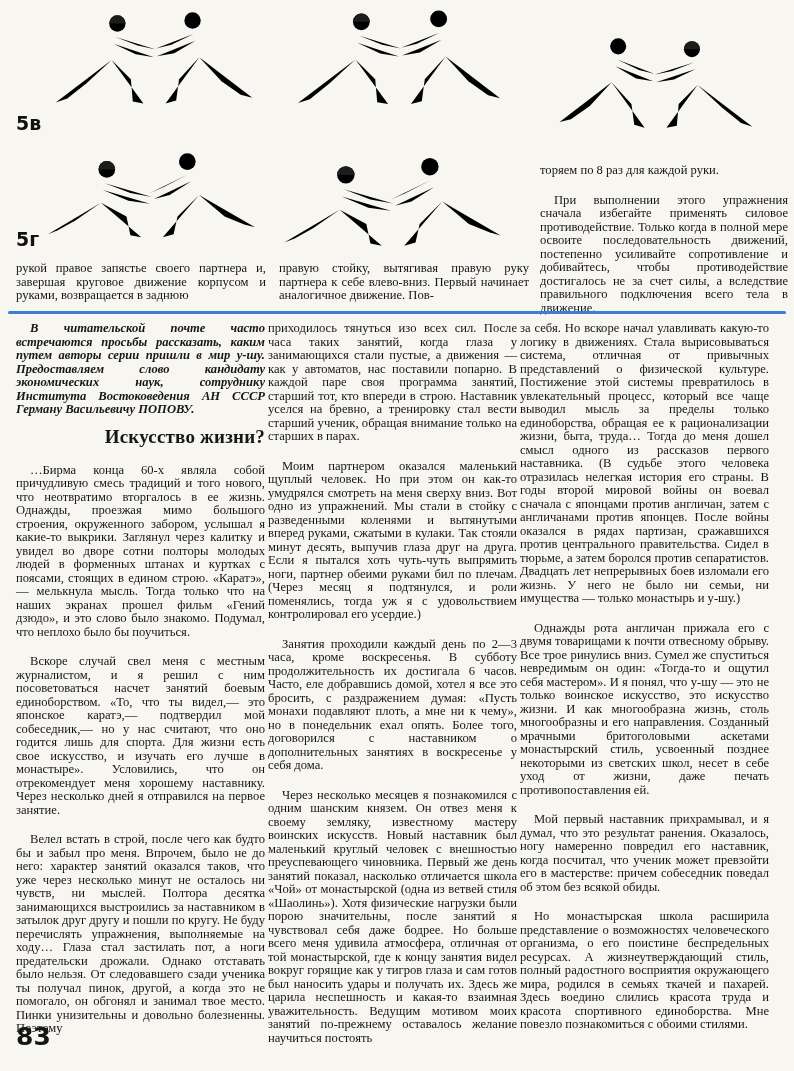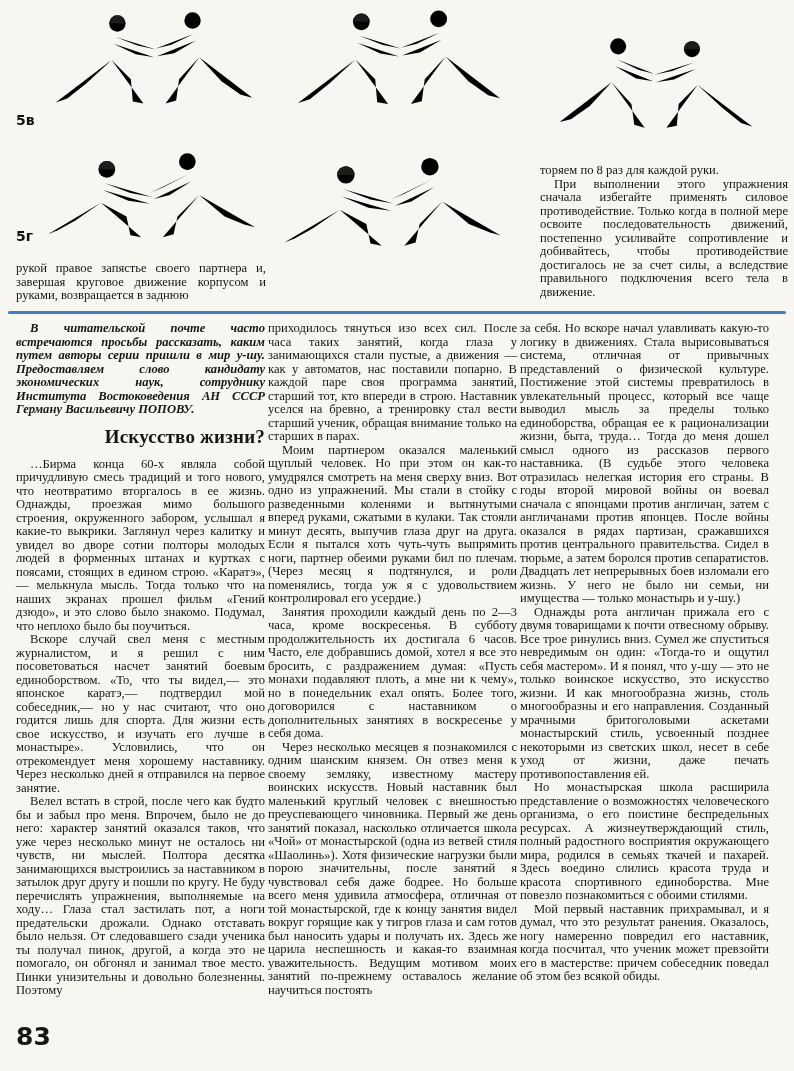--- a/index.html
+++ b/index.html
@@ -5,28 +5,28 @@
   html,body { margin:0; padding:0; background:#9a9a9a; }
   .page {
     position:relative; width:794px; height:1071px; margin:0 auto;
     background:#f7f6f1; color:#161616; overflow:hidden;
     font-family:"Liberation Serif", serif;
   }
   
   svg.illus { position:absolute; }
   .figure-label {
     position:absolute; font-family:"DejaVu Sans", sans-serif;
-    font-weight:bold; font-size:14px; color:#111;
+    font-weight:bold; font-size:19px; color:#111;
   }
   
   .cap { position:absolute; width:250px; }
   .cap p, .bodycol p {
     margin:0; font-size:12.6px; line-height:13.5px; text-align:justify;
   }
-  p.ind { text-indent:14px; }
+  p.ind { text-indent:14px;margin-top:16px; }
   .cap-left  { left:16px;  top:262px; }
   .cap-mid   { left:279px; top:262px; }
   .cap-right { left:540px; top:164px; width:248px; }
   
   .divider {
     position:absolute; left:8px; right:8px; top:311px; height:3px;
     border-radius:2px;
   }
   
   .columns { position:absolute; top:322px; left:16px; display:flex; gap:3px; }
@@ -106,20 +106,23 @@
         <use href="#pairA"></use>
       </g>
   </svg>
 
   <div class="figure-label" style="left:16px; top:112px">5в</div>
   <div class="figure-label" style="left:16px; top:228px">5г</div>
 
   <div class="cap cap-left">
     <p>рукой правое запястье своего партнера и, завершая круговое движение корпусом и руками, возвращается в заднюю</p>
   </div>
+  <div class="cap cap-mid">
+    <p>правую стойку, вытягивая правую руку партнера к себе влево-вниз. Первый начинает аналогичное движение. Пов-</p>
+  </div>
   <div class="cap cap-right">
     <p>торяем по 8 раз для каждой руки.</p>
     <p class="ind">При выполнении этого упражнения сначала избегайте применять силовое противодействие. Только когда в полной мере освоите последовательность движений, постепенно усиливайте сопротивление и добивайтесь, чтобы противодействие достигалось не за счет силы, а вследствие правильного подключения всего тела в движение.</p>
   </div>
 
   <div class="divider" style="background:#3c7fd2"></div>
 
   <div class="columns">
 
     <div class="bodycol">
@@ -133,21 +136,21 @@
     <div class="bodycol">
       <p>приходилось тянуться изо всех сил. После часа таких занятий, когда глаза у занимающихся стали пустые, а движения — как у автоматов, нас поставили попарно. В каждой паре своя программа занятий, старший тот, кто впереди в строю. Наставник уселся на бревно, а тренировку стал вести старший ученик, обращая внимание только на старших в парах.</p>
       <p class="ind">Моим партнером оказался маленький щуплый человек. Но при этом он как-то умудрялся смотреть на меня сверху вниз. Вот одно из упражнений. Мы стали в стойку с разведенными коленями и вытянутыми вперед руками, сжатыми в кулаки. Так стояли минут десять, выпучив глаза друг на друга. Если я пытался хоть чуть-чуть выпрямить ноги, партнер обеими руками бил по плечам. (Через месяц я подтянулся, и роли поменялись, тогда уж я с удовольствием контролировал его усердие.)</p>
       <p class="ind">Занятия проходили каждый день по 2—3 часа, кроме воскресенья. В субботу продолжительность их достигала 6 часов. Часто, еле добравшись домой, хотел я все это бросить, с раздражением думая: «Пусть монахи подавляют плоть, а мне ни к чему», но в понедельник ехал опять. Более того, договорился с наставником о дополнительных занятиях в воскресенье у себя дома.</p>
       <p class="ind">Через несколько месяцев я познакомился с одним шанским князем. Он отвез меня к своему земляку, известному мастеру воинских искусств. Новый наставник был маленький круглый человек с внешностью преуспевающего чиновника. Первый же день занятий показал, насколько отличается школа «Чой» от монастырской (одна из ветвей стиля «Шаолинь»). Хотя физические нагрузки были порою значительны, после занятий я чувствовал себя даже бодрее. Но больше всего меня удивила атмосфера, отличная от той монастырской, где к концу занятия видел вокруг горящие как у тигров глаза и сам готов был наносить удары и получать их. Здесь же царила неспешность и какая-то взаимная уважительность. Ведущим мотивом моих занятий по-прежнему оставалось желание научиться постоять</p>
     </div>
 
     <div class="bodycol">
       <p>за себя. Но вскоре начал улавливать какую-то логику в движениях. Стала вырисовываться система, отличная от привычных представлений о физической культуре. Постижение этой системы превратилось в увлекательный процесс, который все чаще выводил мысль за пределы только единоборства, обращая ее к рационализации жизни, быта, труда… Тогда до меня дошел смысл одного из рассказов первого наставника. (В судьбе этого человека отразилась нелегкая история его страны. В годы второй мировой войны он воевал сначала с японцами против англичан, затем с англичанами против японцев. После войны оказался в рядах партизан, сражавшихся против центрального правительства. Сидел в тюрьме, а затем боролся против сепаратистов. Двадцать лет непрерывных боев изломали его жизнь. У него не было ни семьи, ни имущества — только монастырь и у-шу.)</p>
       <p class="ind">Однажды рота англичан прижала его с двумя товарищами к почти отвесному обрыву. Все трое ринулись вниз. Сумел же спуститься невредимым он один: «Тогда-то и ощутил себя мастером». И я понял, что у-шу — это не только воинское искусство, это искусство жизни. И как многообразна жизнь, столь многообразны и его направления. Созданный мрачными бритоголовыми аскетами монастырский стиль, усвоенный позднее некоторыми из светских школ, несет в себе уход от жизни, даже печать противопоставления ей.</p>
+      <p class="ind">Мой первый наставник прихрамывал, и я думал, что это результат ранения. Оказалось, ногу намеренно повредил его наставник, когда посчитал, что ученик может превзойти его в мастерстве: причем собеседник поведал об этом без всякой обиды.</p>
       <p class="ind">Но монастырская школа расширила представление о возможностях человеческого организма, о его поистине беспредельных ресурсах. А жизнеутверждающий стиль, полный радостного восприятия окружающего мира, родился в семьях ткачей и пахарей. Здесь воедино слились красота труда и красота спортивного единоборства. Мне повезло познакомиться с обоими стилями.</p>
-      <p class="ind">Мой первый наставник прихрамывал, и я думал, что это результат ранения. Оказалось, ногу намеренно повредил его наставник, когда посчитал, что ученик может превзойти его в мастерстве: причем собеседник поведал об этом без всякой обиды.</p>
     </div>
 
   </div>
 
   <div class="pagenum">83</div>
 
 </div>
 
 </body></html>

